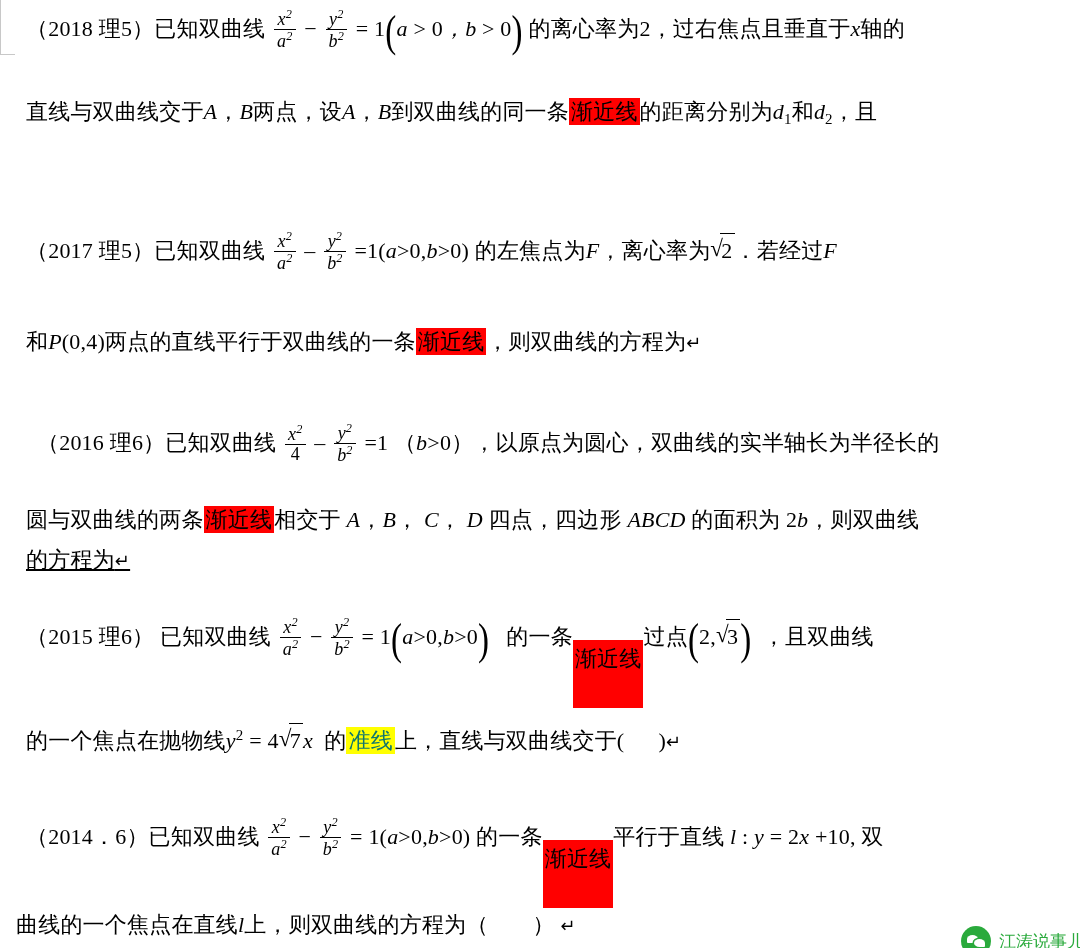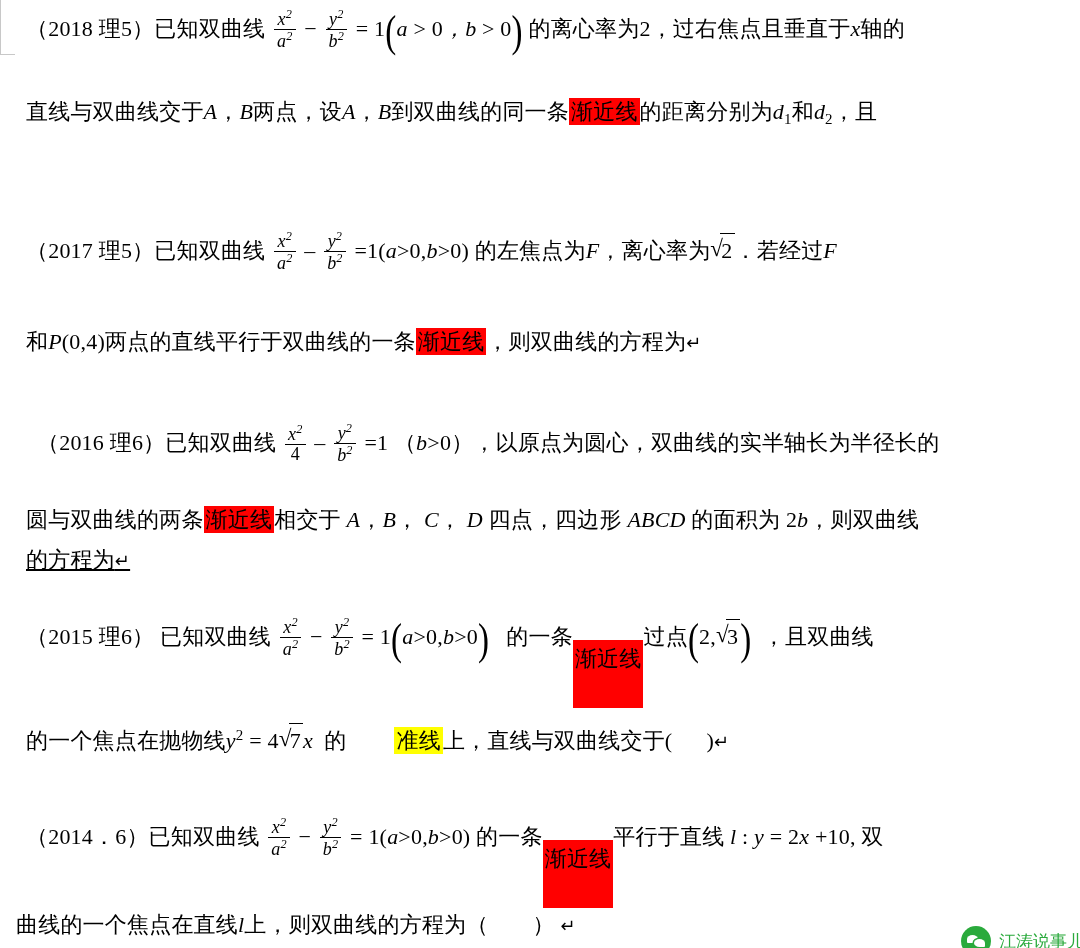--- a/index.html
+++ b/index.html
@@ -46,23 +46,22 @@
   }
   .hl-red-block {
     background: #ff0000;
     display: inline-block;
     padding: 4px 2px 34px 2px;
     line-height: 30px;
     vertical-align: -22px;
   }
   .hl-yellow {
     background: #ffff00;
-    color: #000000;
+    color: #0f766e;
     padding: 1px 2px;
-    margin-left: 48px;
   }
   
   .frac {
     display: inline-block;
     vertical-align: middle;
     text-align: center;
     font-size: 18px;
     line-height: 1.05;
     margin: 0 3px;
     position: relative;

